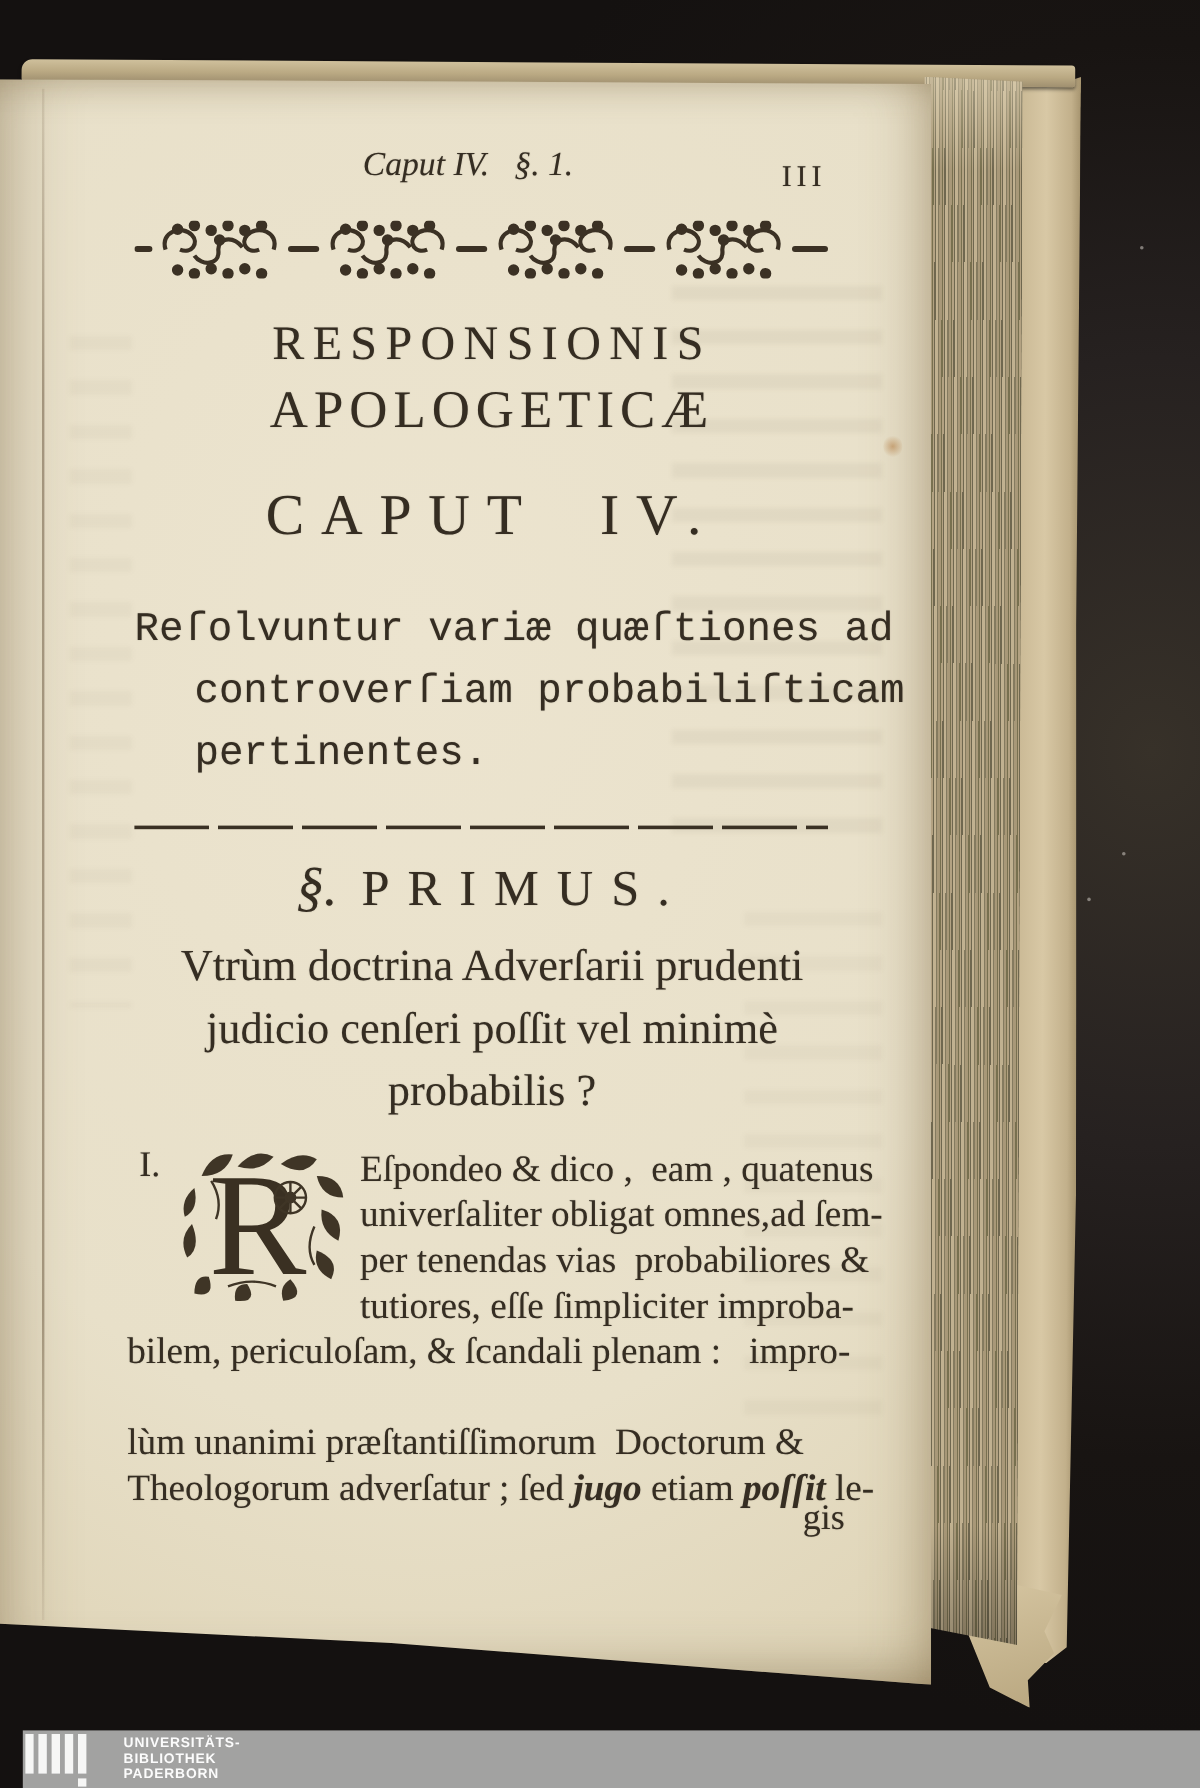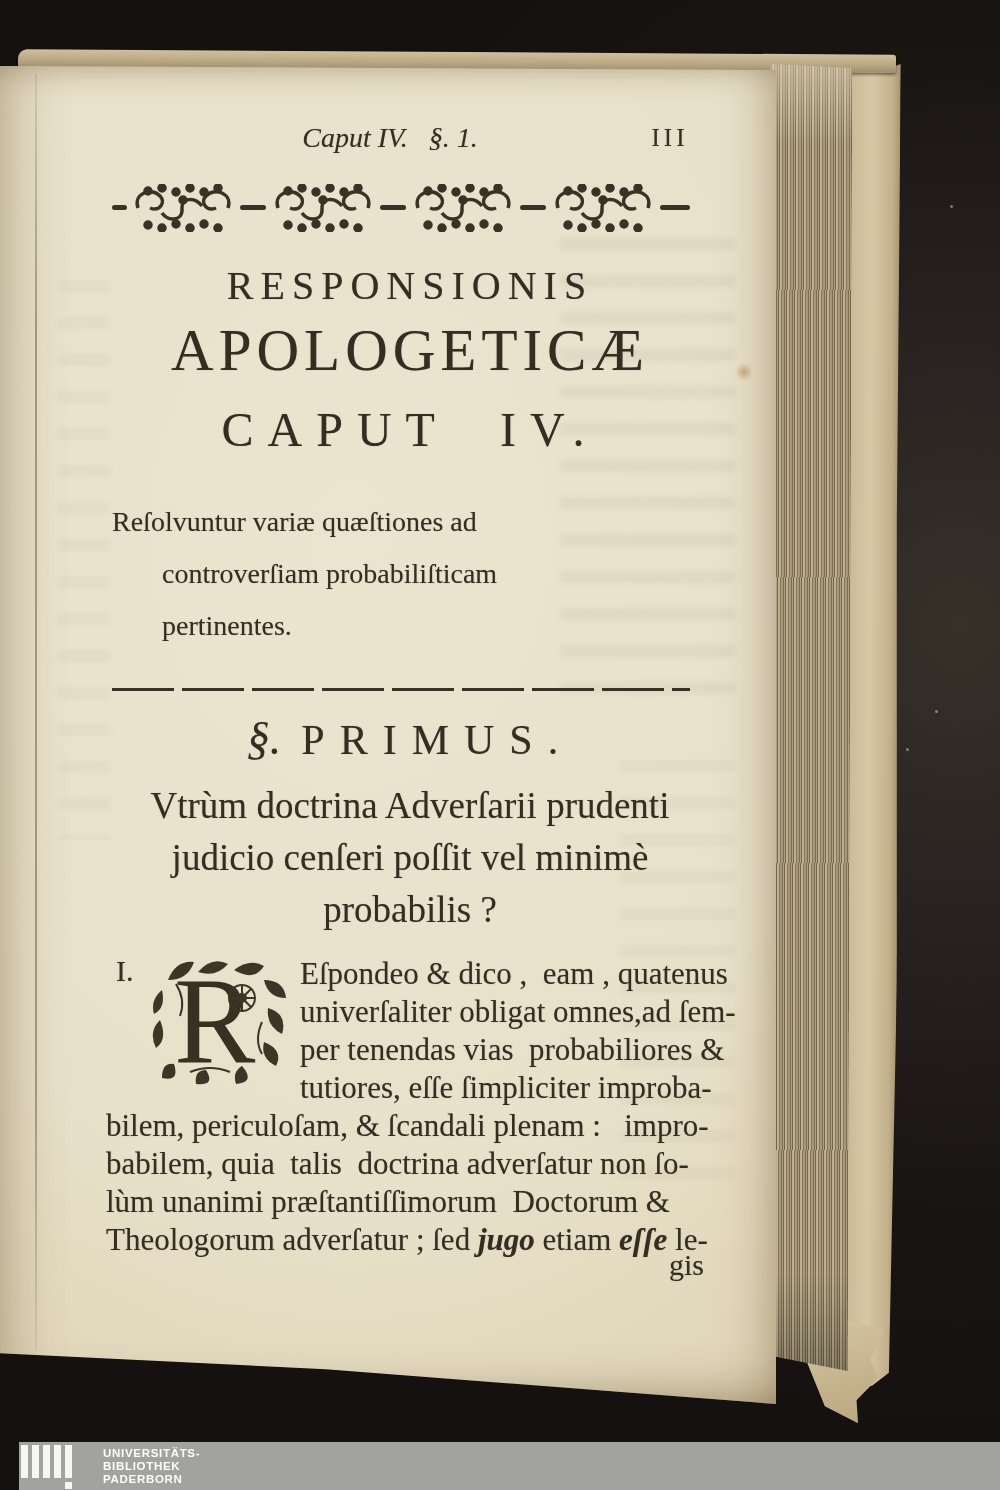--- a/index.html
+++ b/index.html
@@ -40,26 +40,26 @@
            background:linear-gradient(180deg,rgba(80,58,32,.10),rgba(80,58,32,.42) 20%,rgba(80,58,32,.42) 80%,rgba(80,58,32,.08));}
   .ghost{position:absolute;background:repeating-linear-gradient(180deg,rgba(100,88,64,.13) 0 12px,rgba(0,0,0,0) 12px 37px);
            filter:blur(2px);opacity:.5;}
   .stain{position:absolute;left:736px;top:362px;width:16px;height:20px;border-radius:50%;
            background:radial-gradient(circle,rgba(165,98,30,.45),rgba(165,98,30,0) 70%);}
 
   
   .txt{position:absolute;color:#352d22;text-shadow:0 0 1px rgba(53,45,34,.35);white-space:pre;}
   .ctr{text-align:center;}
   .runhead{left:110px;top:122px;width:560px;font-style:italic;font-size:28px;}
-  .pagenum{left:628px;top:124px;width:84px;font-size:25px;letter-spacing:4px;text-align:center;}
+  .pagenum{left:628px;top:134px;width:84px;font-size:25px;letter-spacing:4px;text-align:center;}
   .orn{position:absolute;left:112px;top:184px;}
   .title1{left:100px;top:262px;width:620px;font-size:40px;letter-spacing:7px;}
-  .title2{left:96px;top:316px;width:628px;font-size:59px;letter-spacing:5px;}
+  .title2{left:96px;top:316px;width:628px;font-size:44px;letter-spacing:5px;}
   .title3{left:96px;top:402px;width:628px;font-size:48px;letter-spacing:14px;}
-  .sub{font-size:28px;}
+  .sub{font-size:34px;font-family:Liberation Mono, monospace;}
   .rule{position:absolute;left:112px;top:688px;width:578px;height:3px;
         background:repeating-linear-gradient(90deg,#3a3124 0 62px,rgba(0,0,0,0) 62px 70px);}
   .sect{left:100px;top:712px;width:620px;}
   .sect .mark{font-style:italic;font-size:46px;}
   .sect .word{font-size:42px;letter-spacing:15px;padding-left:20px;}
   .quest{left:95px;width:630px;font-size:37px;}
   .paranum{left:116px;top:954px;font-size:30px;}
   .dropcap{position:absolute;left:150px;top:956px;}
   .bl{font-size:31px;}
   .ind{left:300px;}
@@ -176,24 +176,23 @@
       <circle cx="92" cy="42" r="4" fill="#3f3526"></circle>
     </g>
   </svg>
 
   <div class="txt bl ind" style="top:956px">Eſpondeo &amp; dico ,  eam , quatenus</div>
   <div class="txt bl ind" style="top:994px">univerſaliter obligat omnes,ad ſem-</div>
   <div class="txt bl ind" style="top:1032px">per tenendas vias  probabiliores &amp;</div>
   <div class="txt bl ind" style="top:1070px">tutiores, eſſe ſimpliciter improba-</div>
 
   <div class="txt bl full" style="top:1108px">bilem, periculoſam, &amp; ſcandali plenam :   impro-</div>
-  <div class="txt bl full" style="top:1146px">babilem, quia  talis  doctrina adverſatur non ſo-</div>
   <div class="txt bl full" style="top:1184px">lùm unanimi præſtantiſſimorum  Doctorum &amp;</div>
 
-  <div class="txt bl full" style="top:1222px"><span>Theologorum adverſatur ; ſed </span><span class="it">jugo</span><span> etiam </span><span class="it">eſſe</span><span> le-</span></div>
+  <div class="txt bl full" style="top:1222px"><span>Theologorum adverſatur ; ſed </span><span class="it">jugo</span><span> etiam </span><span class="it">poſſit</span><span> le-</span></div>
 
   <div class="txt catch">gis</div>
 
   <div class="stamp-bar">
     <svg class="stamp-logo" width="62" height="44" viewBox="0 0 62 44">
       <g fill="#f6f6f5">
         <rect x="0" y="0" width="7" height="33"></rect>
         <rect x="11" y="0" width="7" height="33"></rect>
         <rect x="22" y="0" width="7" height="33"></rect>
         <rect x="33" y="0" width="7" height="33"></rect>

